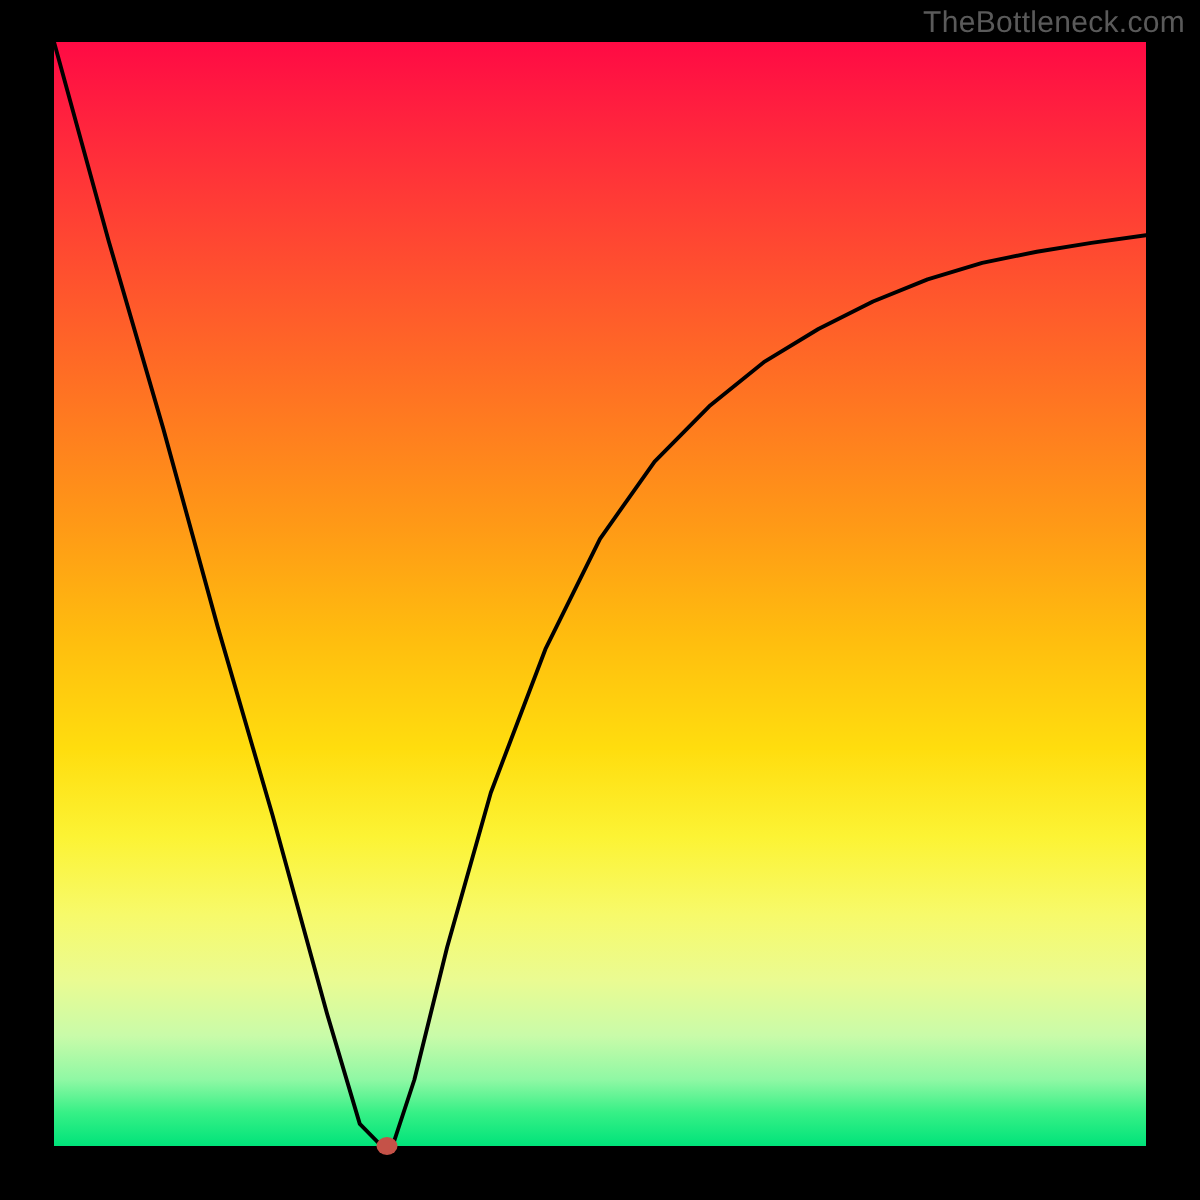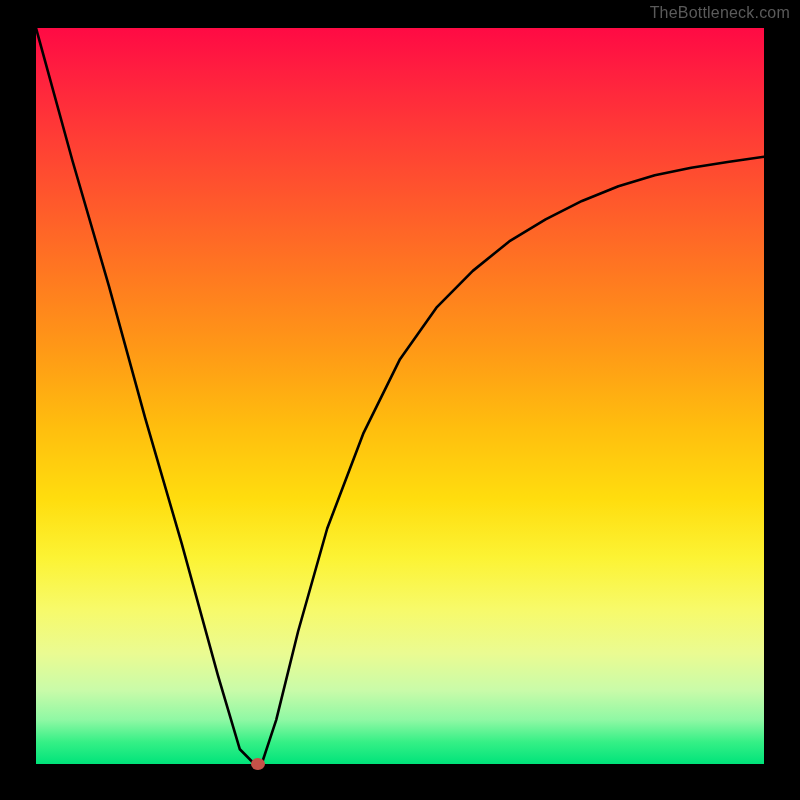--- a/index.html
+++ b/index.html
@@ -15,21 +15,21 @@
     position: relative;
     width: 800px;
     height: 800px;
     background: #000;
   }
   .attribution {
     position: absolute;
     top: 4px;
     right: 10px;
     color: #5a5a5a;
-    font-size: 16px;
+    font-size: 20px;
     font-weight: 400;
     letter-spacing: 0.2px;
     z-index: 5;
   }
   .plot-area {
     position: absolute;
     left: 36px;
     top: 28px;
     width: 728px;
     height: 736px;

